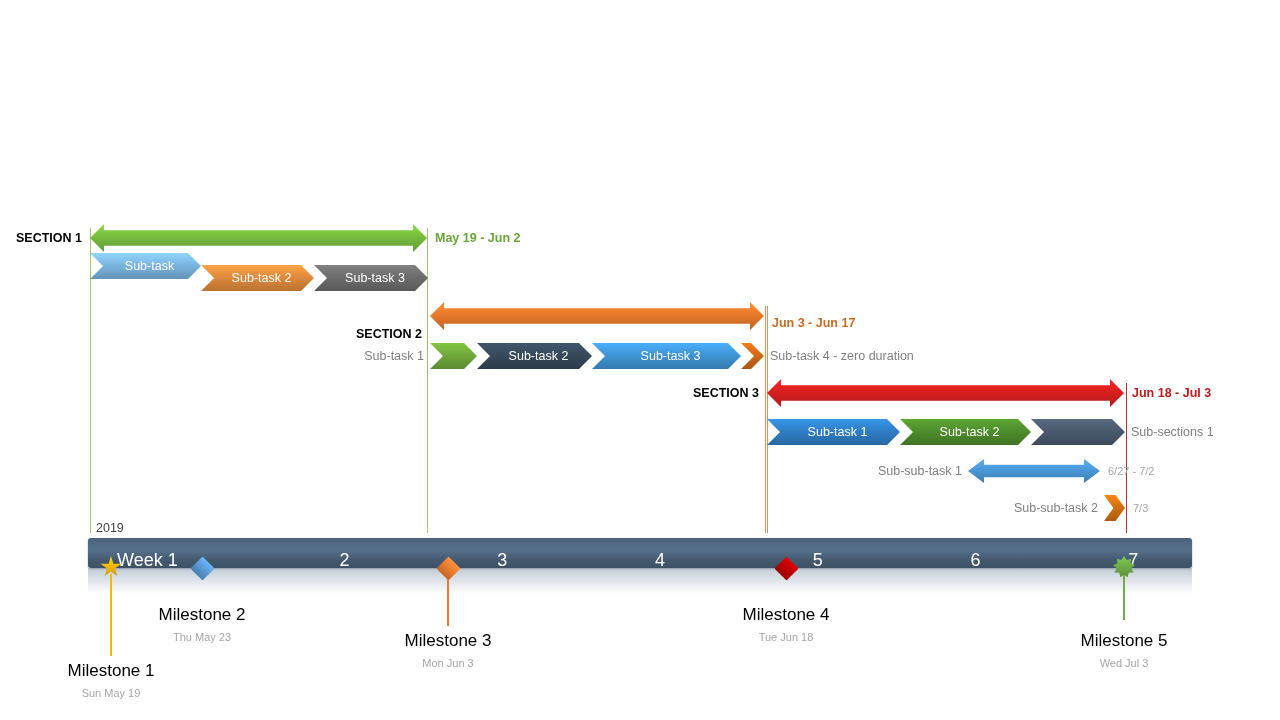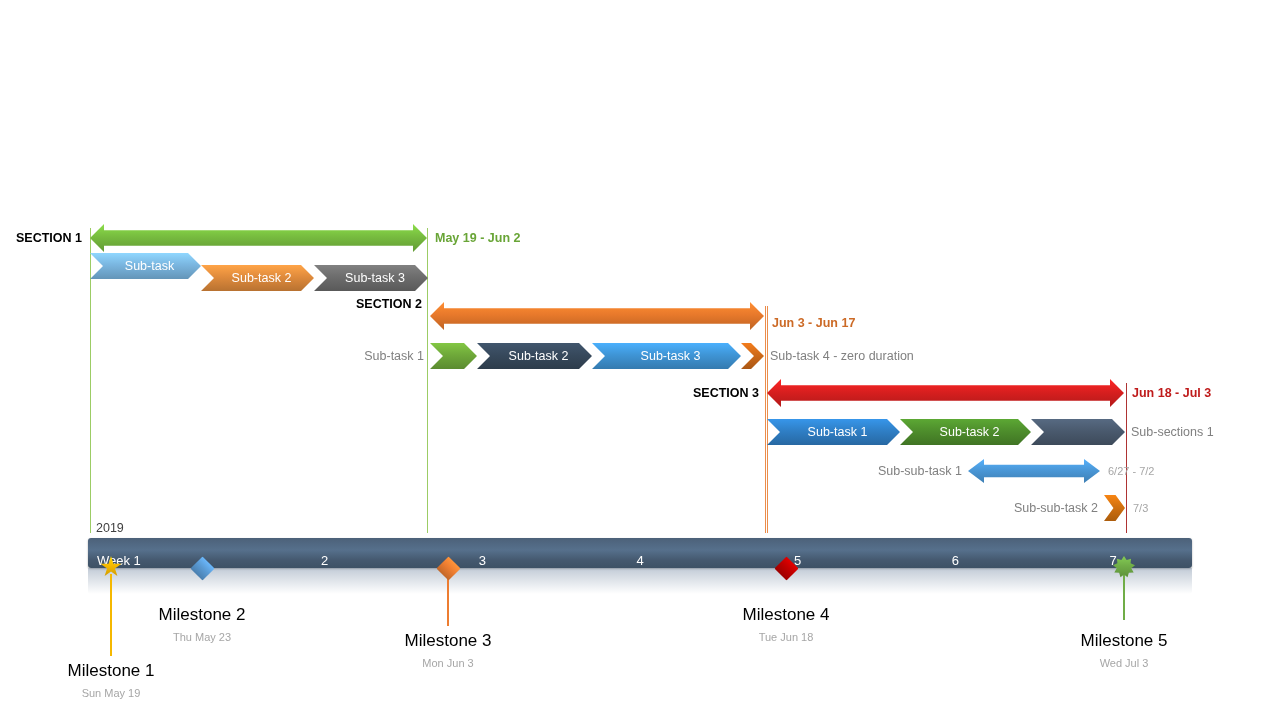--- a/index.html
+++ b/index.html
@@ -60,21 +60,21 @@
     box-shadow:0 1px 2px rgba(0,0,0,.35);
   }
   #timeline-reflection{
     position:absolute;
     background:linear-gradient(to bottom,rgba(120,140,165,.45) 0%,rgba(255,255,255,0) 100%);
     border-radius:0 0 3px 3px;
   }
   .week{
     position:absolute;top:7px;height:100%;
     display:flex;align-items:center;justify-content:center;
-    color:#ffffff;font-size:13px;
+    color:#ffffff;font-size:18px;margin-left:20px;
   }
   .week.first{justify-content:flex-start;padding-left:9px;}
   #year{position:absolute;font-size:12.5px;color:#404040;}
 
   
   .ms-marker{position:absolute;}
   .ms-stem{position:absolute;width:1.6px;}
   .ms-date{position:absolute;font-size:11px;color:#a6a6a6;white-space:nowrap;margin-top:43px;}
   .ms-name{position:absolute;font-size:17px;font-weight:normal;color:#000000;white-space:nowrap;}
   .diamond{transform:rotate(45deg);border-radius:1px;}
@@ -104,21 +104,21 @@
     <div class="bar chev" style="left: 90px; top: 253px; width: 111px; background: linear-gradient(rgb(144, 215, 255) 0%, rgb(122, 182, 224) 45%, rgb(100, 149, 184) 100%);">
       <span style="position: relative; left: 4px;">Sub-task</span>
     </div>
     <div class="bar chev" style="left: 201px; top: 265px; width: 113px; background: linear-gradient(rgb(255, 164, 71) 0%, rgb(224, 139, 60) 45%, rgb(184, 114, 49) 100%);">
       <span style="position: relative; left: 4px;">Sub-task 2</span>
     </div>
     <div class="bar chev" style="left: 314px; top: 265px; width: 114px; background: linear-gradient(rgb(129, 129, 129) 0%, rgb(109, 109, 109) 45%, rgb(89, 89, 89) 100%);">
       <span style="position: relative; left: 4px;">Sub-task 3</span>
     </div>
     <div class="bar section dbl" style="left: 430px; top: 302px; width: 334px; background: linear-gradient(rgb(255, 143, 51) 0%, rgb(232, 121, 43) 45%, rgb(190, 99, 35) 100%);"></div>
-    <div class="lbl sect-name" style="left: 422px; top: 297px; transform: translateX(-100%);">SECTION 2</div>
+    <div class="lbl sect-name" style="left: 422px; top: 327px; transform: translateX(-100%);">SECTION 2</div>
     <div class="lbl sect-date" style="left: 772px; top: 309px; color: rgb(204, 106, 38); margin-top: 7px;">Jun 3 - Jun 17</div>
     <div class="bar chev" style="left: 430px; top: 343px; width: 47px; background: linear-gradient(rgb(131, 199, 68) 0%, rgb(111, 169, 58) 45%, rgb(91, 139, 48) 100%);"></div>
     <div class="lbl task-name" style="top: 349px; left: 424px; transform: translateX(-100%);">Sub-task 1</div>
     <div class="bar chev" style="left: 477px; top: 343px; width: 115px; background: linear-gradient(rgb(65, 86, 109) 0%, rgb(55, 73, 92) 45%, rgb(45, 60, 75) 100%);">
       <span style="position: relative; left: 4px;">Sub-task 2</span>
     </div>
     <div class="bar chev" style="left: 592px; top: 343px; width: 149px; background: linear-gradient(rgb(74, 176, 253) 0%, rgb(63, 149, 214) 45%, rgb(52, 122, 175) 100%);">
       <span style="position: relative; left: 4px;">Sub-task 3</span>
     </div>
     <div class="bar chev" style="left: 741px; top: 343px; width: 23px; background: linear-gradient(rgb(244, 125, 28) 0%, rgb(207, 106, 24) 45%, rgb(170, 87, 20) 100%);"></div>

